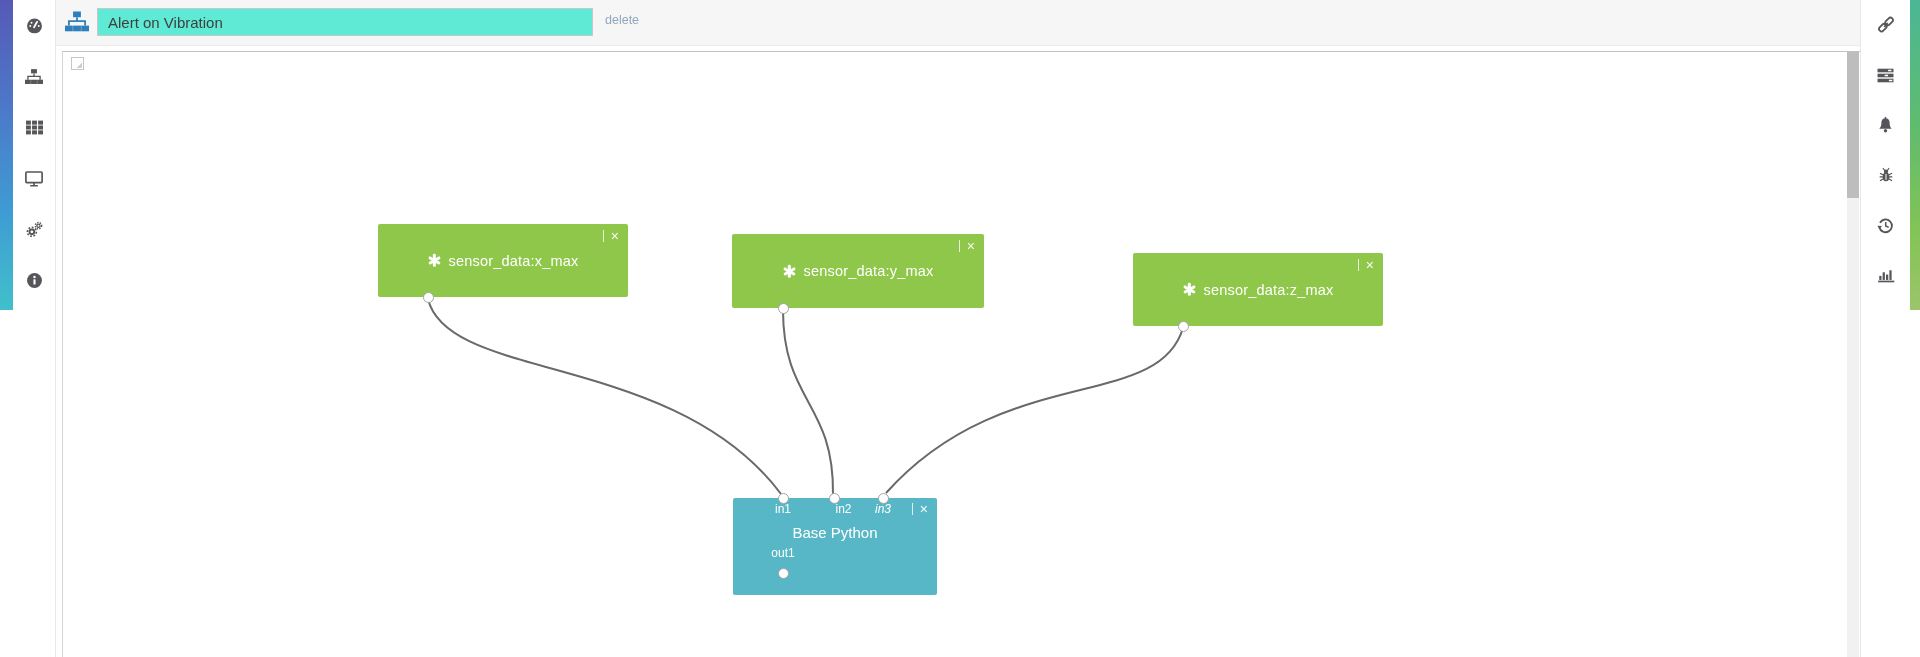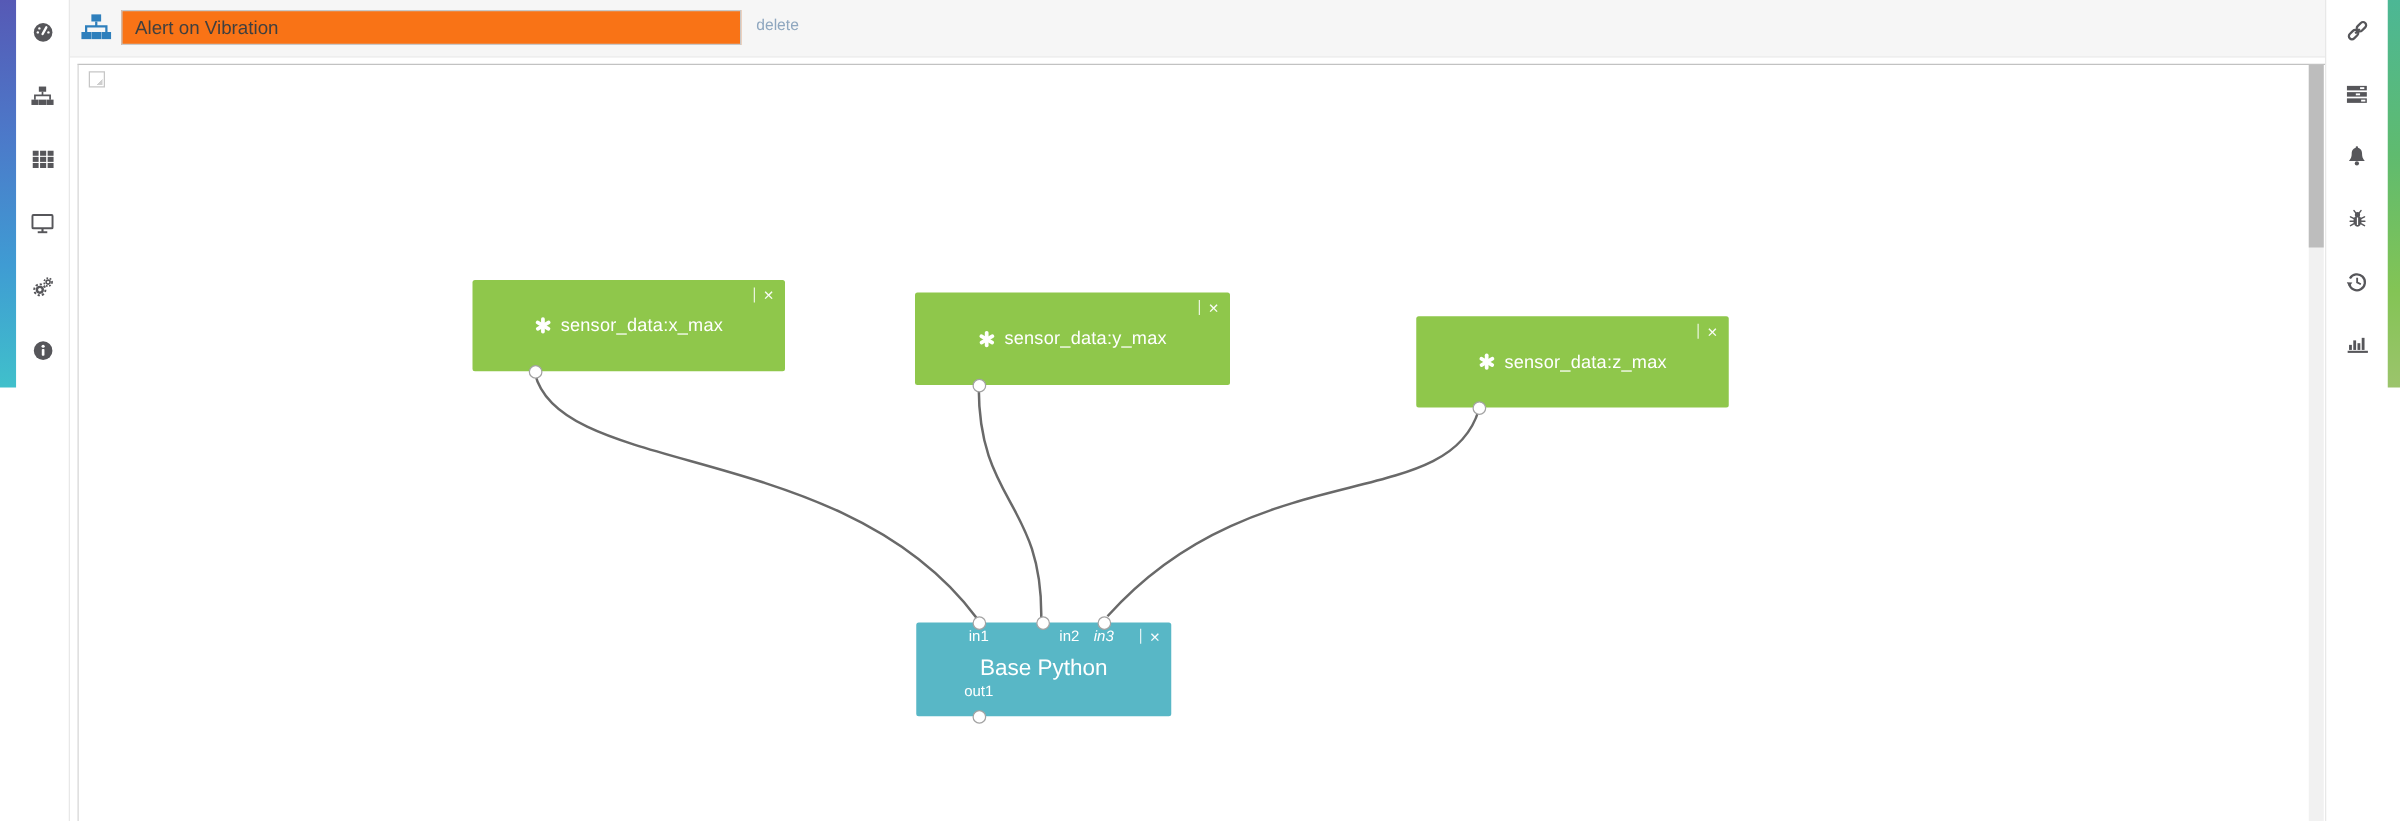--- a/index.html
+++ b/index.html
@@ -17,21 +17,21 @@
   #left-sidebar  { left:13px; top:0; width:43px; height:657px; background:#fff; border-right:1px solid #e8e8e8; }
   #right-sidebar { left:1860px; top:0; width:50px; height:657px; background:#fff; border-left:1px solid #e8e8e8; }
   .side-item { width:100%; height:51px; display:flex; align-items:center; justify-content:center; cursor:pointer; }
   #right-sidebar .side-item { height:50px; }
   .side-item svg { display:block; }
   .ic { color:#56565a; fill:#56565a; }
 
   
   #top-bar { left:56px; top:0; width:1804px; height:46px; background:#f6f6f6; border-bottom:1px solid #ececec; }
   #wf-icon { left:8px; top:9px; width:26px; height:25px; display:flex; align-items:center; justify-content:center; }
-  #title-input { left:41px; top:8px; width:496px; height:28px; border:1px solid #c8c8c8; background:#f97316;
+  #title-input { left:41px; top:8px; width:496px; height:28px; border:1px solid #c8c8c8; background:#5eead4;
                  font-family:"Liberation Sans",sans-serif; font-size:15px; color:#3f3f3f; padding:0 10px; outline:none; }
   #delete-link { left:549px; top:13px; font-size:12.5px; color:#8fa7bf; text-decoration:none; cursor:pointer; }
 
   
   #canvas { left:62px; top:51px; width:1798px; height:606px; background:#fff;
             border-top:1px solid #c2c2c2; border-left:1px solid #d6d6d6; }
   #canvas-checkbox { left:8px; top:5px; width:13px; height:13px; background:#fff; border:1px solid #c6c6c6; }
   #canvas-checkbox::after { content:""; position:absolute; right:1px; bottom:1px; width:5px; height:5px;
             background:linear-gradient(135deg,transparent 50%,#cfcfcf 50%); }
 
@@ -50,21 +50,21 @@
   
   .ast { position:relative; width:13px; height:13px; display:inline-block; flex:0 0 13px; }
   .ast i { position:absolute; left:0; top:5.2px; width:13px; height:2.7px; background:#fff; border-radius:1.4px; }
   .ast i:nth-child(1){ transform:rotate(90deg); }
   .ast i:nth-child(2){ transform:rotate(30deg); }
   .ast i:nth-child(3){ transform:rotate(-30deg); }
 
   .port { position:absolute; width:11px; height:11px; border-radius:50%; background:#fff;
           border:1px solid #a3a3a3; cursor:crosshair; }
   .port-label { position:absolute; transform:translateX(-50%); font-size:12px; color:#fff; }
-  #node-base-python .title { position:absolute; left:0; right:0; top:26px; text-align:center; font-size:18px; }
+  #node-base-python .title { position:absolute; left:0; right:0; top:26px; text-align:center; font-size:15px; }
 
   
   #canvas-scrollbar { right:1px; top:0; width:12px; height:100%; background:#f1f1f1; }
   #canvas-scroll-thumb { left:0; top:0; width:12px; height:146px; background:#bdbdbd; cursor:pointer; }
 </style>
 </head>
 <body>
 
 <div id="left-strip" class="abs"></div>
 <div id="right-strip" class="abs"></div>
@@ -282,23 +282,23 @@
     <div class="nlabel">
       <span class="ast">
           <i></i>
           <i></i>
           <i></i>
         </span>
       <span>sensor_data:z_max</span>
     </div>
   </div>
 
-  <div class="node node-teal" id="node-base-python" style="left:670px; top:446px; width:204px; height:75px;">
+  <div class="node node-teal" id="node-base-python" style="left:670px; top:446px; width:204px; height:97px;">
     <span class="port-label" style="left:50px; top:4px;">in1</span>
-    <span class="port-label" style="left:101px; top:4px;padding-left:43px;">in2</span>
+    <span class="port-label" style="left:89px; top:4px;padding-left:43px;">in2</span>
     <span class="port-label" style="left:150px; top:4px;font-style:italic;">in3</span>
     <span class="close-btn" style="top:5px;">
         <i class="vbar"></i>
         <span>×</span>
       </span>
     <div class="title">Base Python</div>
     <span class="port-label" style="left:50px; top:48px;">out1</span>
   </div>
 
   <span class="port abs" style="left:359.5px; top:239.5px;"></span>

